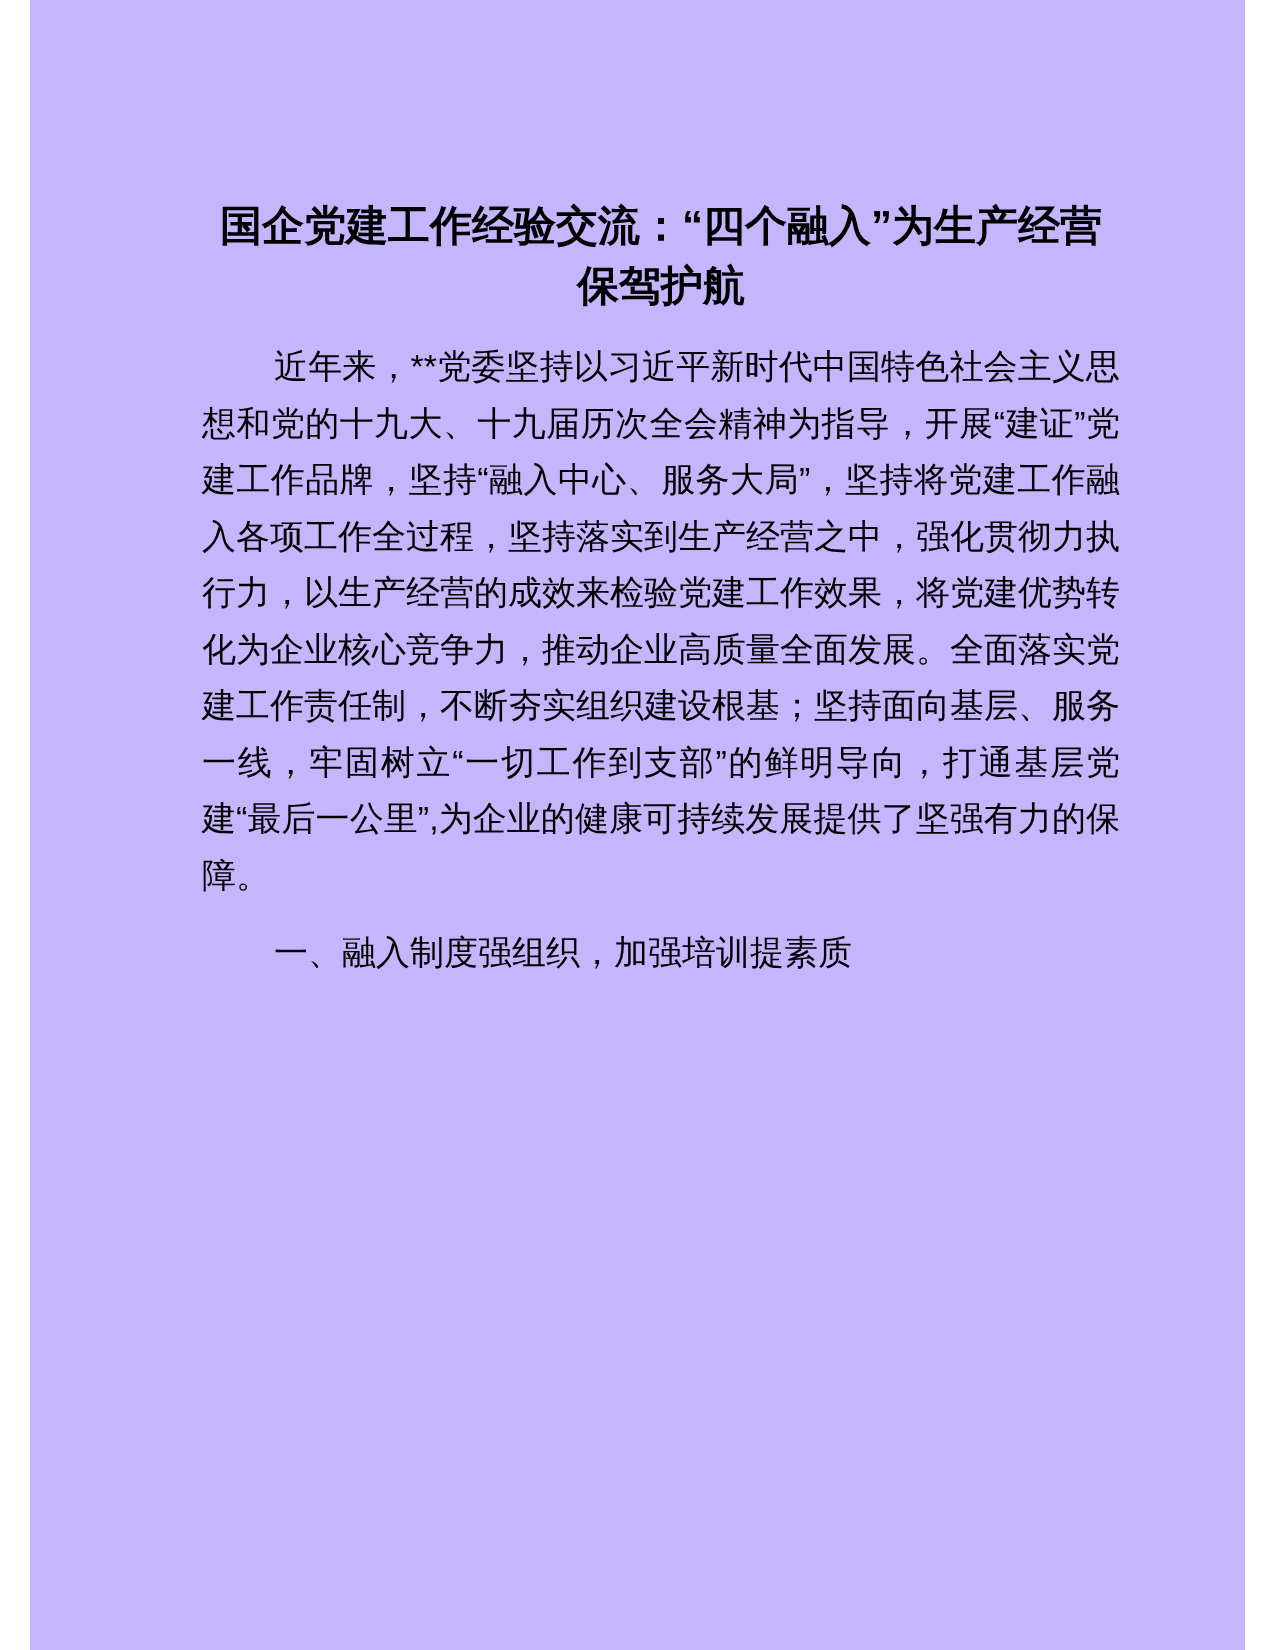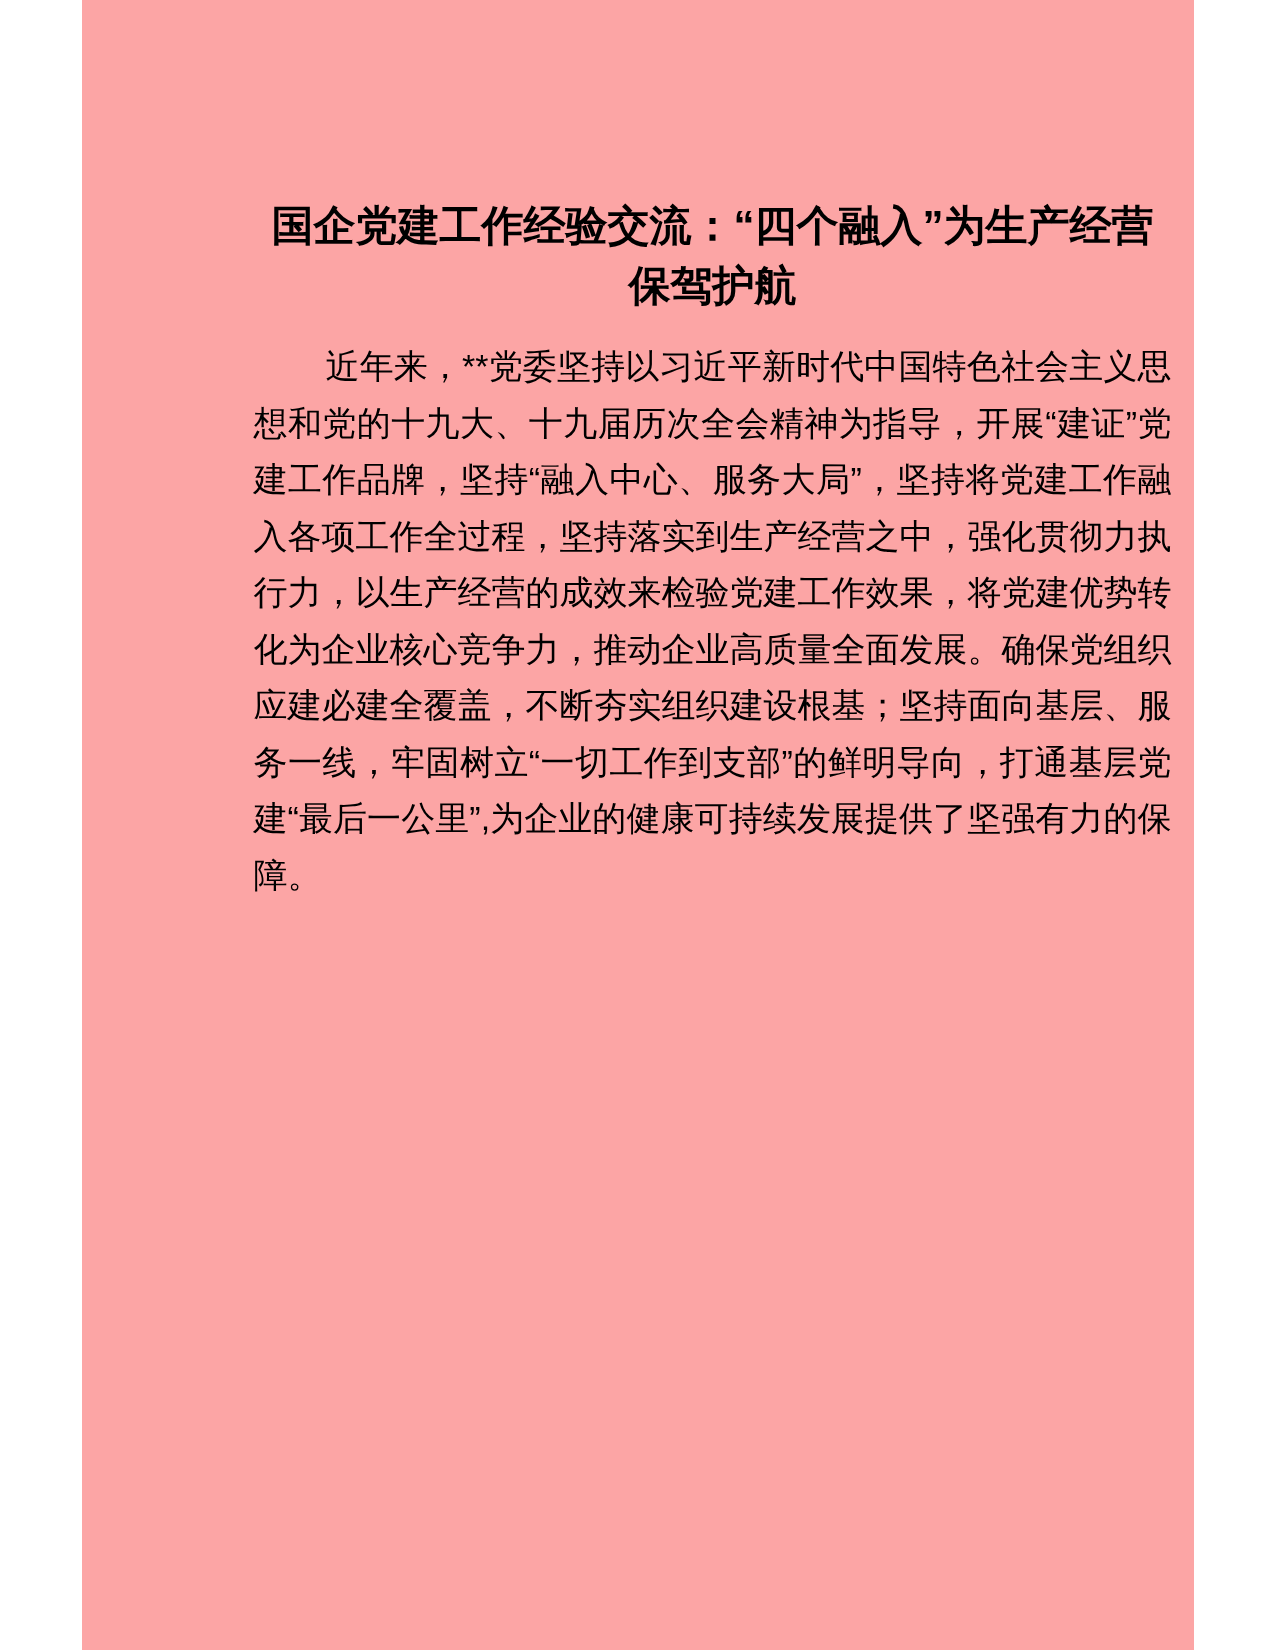--- a/index.html
+++ b/index.html
@@ -2,23 +2,23 @@
 <html><head>
 <meta charset="utf-8">
 <style>
   html, body {
     margin: 0;
     padding: 0;
     background: #ffffff;
   }
   .page {
     position: relative;
-    width: 1112px;
+    width: 1215px;
     height: 1650px;
-    background: #fca5a5;
+    background: #c4b5fd;
     margin: 0 auto;
     overflow: hidden;
     box-sizing: border-box;
     font-family: "Liberation Sans", "DejaVu Sans", sans-serif;
     color: #000000;
   }
   .content {
     position: absolute;
     left: 172px;
     top: 196px;
@@ -55,18 +55,19 @@
   }
 </style>
 </head>
 <body>
 
 <div class="page">
   <div class="content">
 
     <h1 class="doc-title">国企党建工作经验交流：“四个融入”为生产经营保驾护航</h1>
 
-    <p class="para">近年来，**党委坚持以习近平新时代中国特色社会主义思想和党的十九大、十九届历次全会精神为指导，开展“建证”党建工作品牌，坚持“融入中心、服务大局”，坚持将党建工作融入各项工作全过程，坚持落实到生产经营之中，强化贯彻力执行力，以生产经营的成效来检验党建工作效果，将党建优势转化为企业核心竞争力，推动企业高质量全面发展。确保党组织应建必建全覆盖，不断夯实组织建设根基；坚持面向基层、服务一线，牢固树立“一切工作到支部”的鲜明导向，打通基层党建“最后一公里”,为企业的健康可持续发展提供了坚强有力的保障。</p>
+    <p class="para">近年来，**党委坚持以习近平新时代中国特色社会主义思想和党的十九大、十九届历次全会精神为指导，开展“建证”党建工作品牌，坚持“融入中心、服务大局”，坚持将党建工作融入各项工作全过程，坚持落实到生产经营之中，强化贯彻力执行力，以生产经营的成效来检验党建工作效果，将党建优势转化为企业核心竞争力，推动企业高质量全面发展。全面落实党建工作责任制，不断夯实组织建设根基；坚持面向基层、服务一线，牢固树立“一切工作到支部”的鲜明导向，打通基层党建“最后一公里”,为企业的健康可持续发展提供了坚强有力的保障。</p>
 
+    <p class="section-heading">一、融入制度强组织，加强培训提素质</p>
 
 
   </div>
 </div>
 
 </body></html>

